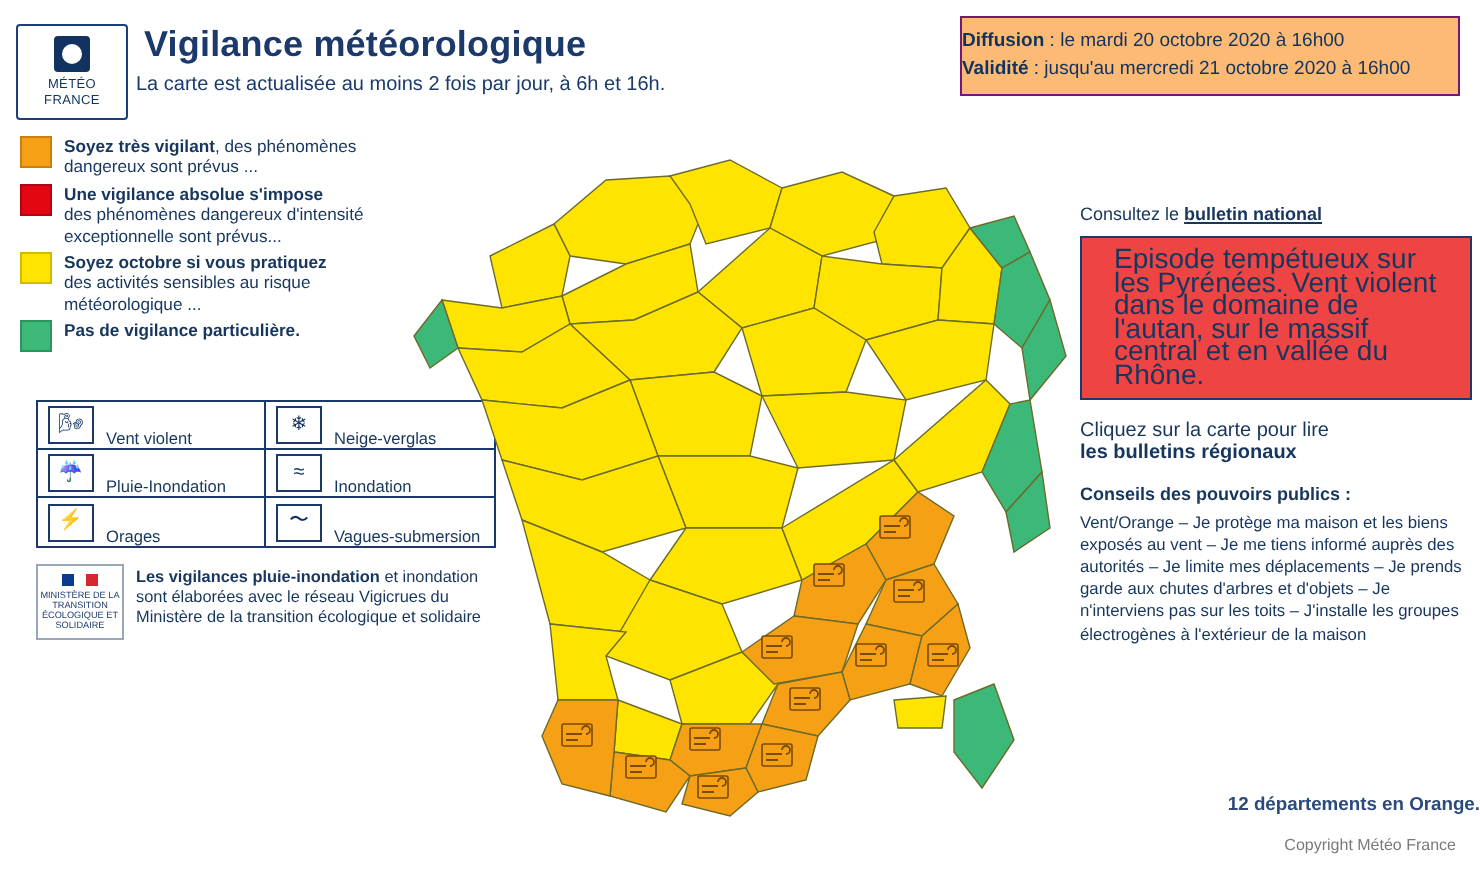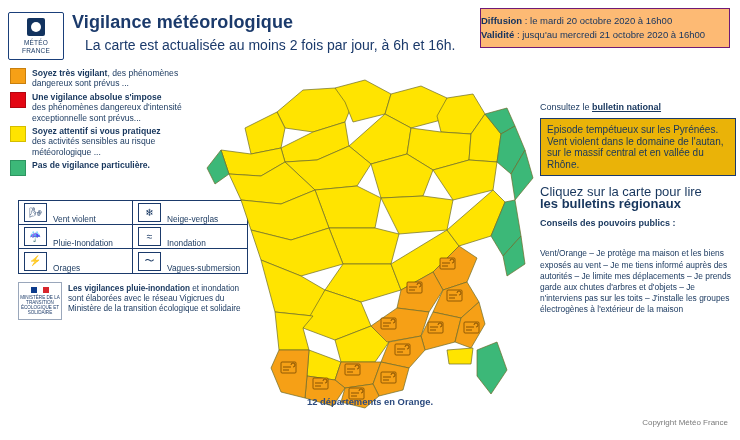--- a/index.html
+++ b/index.html
@@ -23,22 +23,22 @@
     content:"";position:absolute;left:4px;top:4px;width:10px;height:10px;
     border-radius:50%;background:#fff;
   }
   .logo-text{font-size:6.5px;line-height:7.5px;color:#12335f;text-align:center;margin-top:3px;letter-spacing:.2px;}
 
   .title{
     position:absolute;left:72px;top:12px;
     font-size:18px;font-weight:bold;color:#1b3a6b;letter-spacing:.1px;
   }
   .subtitle{
-    position:absolute;left:85px;top:37px;
-    font-size:14px;color:#1b3a6b;
+    position:absolute;left:68px;top:37px;
+    font-size:10px;color:#1b3a6b;
   }
 
   .diffusion-box{
     position:absolute;right:10px;top:8px;width:248px;
     border:1px solid #701a75;padding:5px 0;background:#fdba74;
     font-size:9.5px;line-height:14px;color:#12325e;
   }
   .diffusion-box b{font-weight:bold;}
 
   
@@ -85,34 +85,34 @@
     position:absolute;left:68px;top:284px;width:180px;
     font-size:8.2px;line-height:10px;color:#17365d;
   }
   .note b{font-weight:bold;}
 
   
   .right{position:absolute;left:540px;top:70px;width:196px;}
   .r-link{font-size:9px;color:#17365d;margin-bottom:6px;margin-top:32px;}
   .r-link b{color:#17365d;text-decoration:underline;font-weight:bold;}
   .r-box{
-    border:1px solid #1b3a6b;padding:5px 6px;font-size:10px;line-height:11.6px;
-    color:#17365d;background:#eab308;margin-bottom:10px;
-  }
-  .r-sub{font-size:13px;line-height:11.5px;color:#17365d;margin-bottom:9px;}
+    border:1px solid #1b3a6b;padding:5px 16px;font-size:14px;line-height:11.6px;
+    color:#17365d;background:#ef4444;margin-bottom:10px;
+  }
+  .r-sub{font-size:10px;line-height:11.5px;color:#17365d;margin-bottom:9px;}
   .r-sub b{font-weight:bold;}
-  .r-head{font-size:9px;font-weight:bold;color:#17365d;margin-bottom:20px;}
+  .r-head{font-size:9px;font-weight:bold;color:#17365d;margin-bottom:4px;}
   .r-body{font-size:8.4px;line-height:11.2px;color:#17365d;}
 
   
   .map{position:absolute;left:185px;top:50px;width:355px;height:360px;}
   .map svg{display:block;}
 
   .footer-count{
-    position:absolute;left:0;right:0;top:396px;text-align:center;
+    position:absolute;left:0;right:0;top:396px;text-align:right;
     font-size:9.4px;font-weight:bold;color:#2b4a7e;
   }
   .copyright{
     position:absolute;right:12px;top:418px;font-size:8px;color:#7a7a7a;
   }
 </style>
 </head>
 <body>
 
 <div class="page">
@@ -141,21 +141,21 @@
     <div class="lg-row">
       <span class="sw orange"></span>
       <span class="lg-txt"><b>Soyez très vigilant</b><span>, des phénomènes dangereux sont prévus ...</span></span>
     </div>
     <div class="lg-row">
       <span class="sw red"></span>
       <span class="lg-txt"><b>Une vigilance absolue s'impose</b><br><span>des phénomènes dangereux d'intensité exceptionnelle sont prévus...</span></span>
     </div>
     <div class="lg-row">
       <span class="sw yellow"></span>
-      <span class="lg-txt"><b>Soyez attentif si vous pratiquez</b><br><span>des activités sensibles au risque météorologique ...</span></span>
+      <span class="lg-txt"><b>Soyez octobre si vous pratiquez</b><br><span>des activités sensibles au risque météorologique ...</span></span>
     </div>
     <div class="lg-row">
       <span class="sw green"></span>
       <span class="lg-txt"><b>Pas de vigilance particulière.</b></span>
     </div>
   </div>
 
   <div class="picto">
     <div class="pcell">
       <span class="picon">🌬</span>

